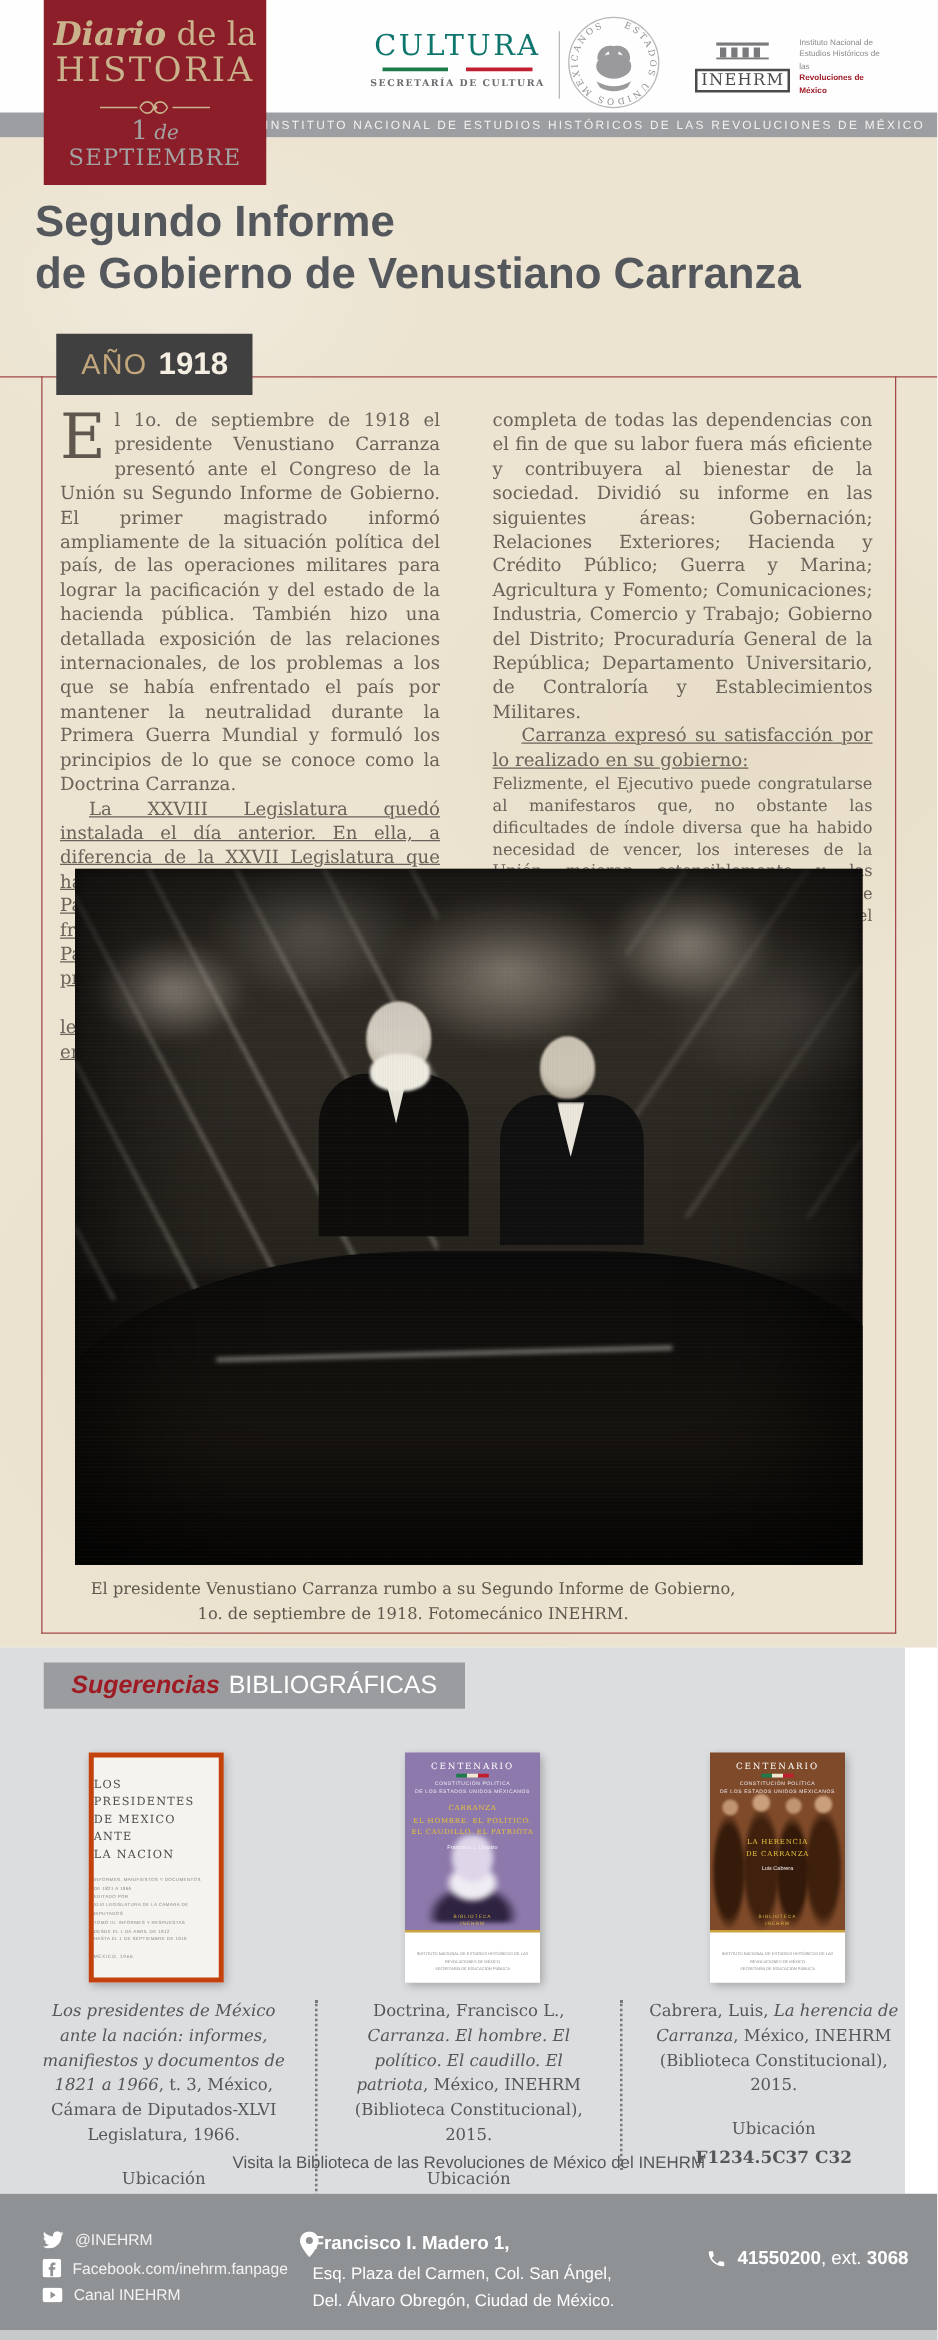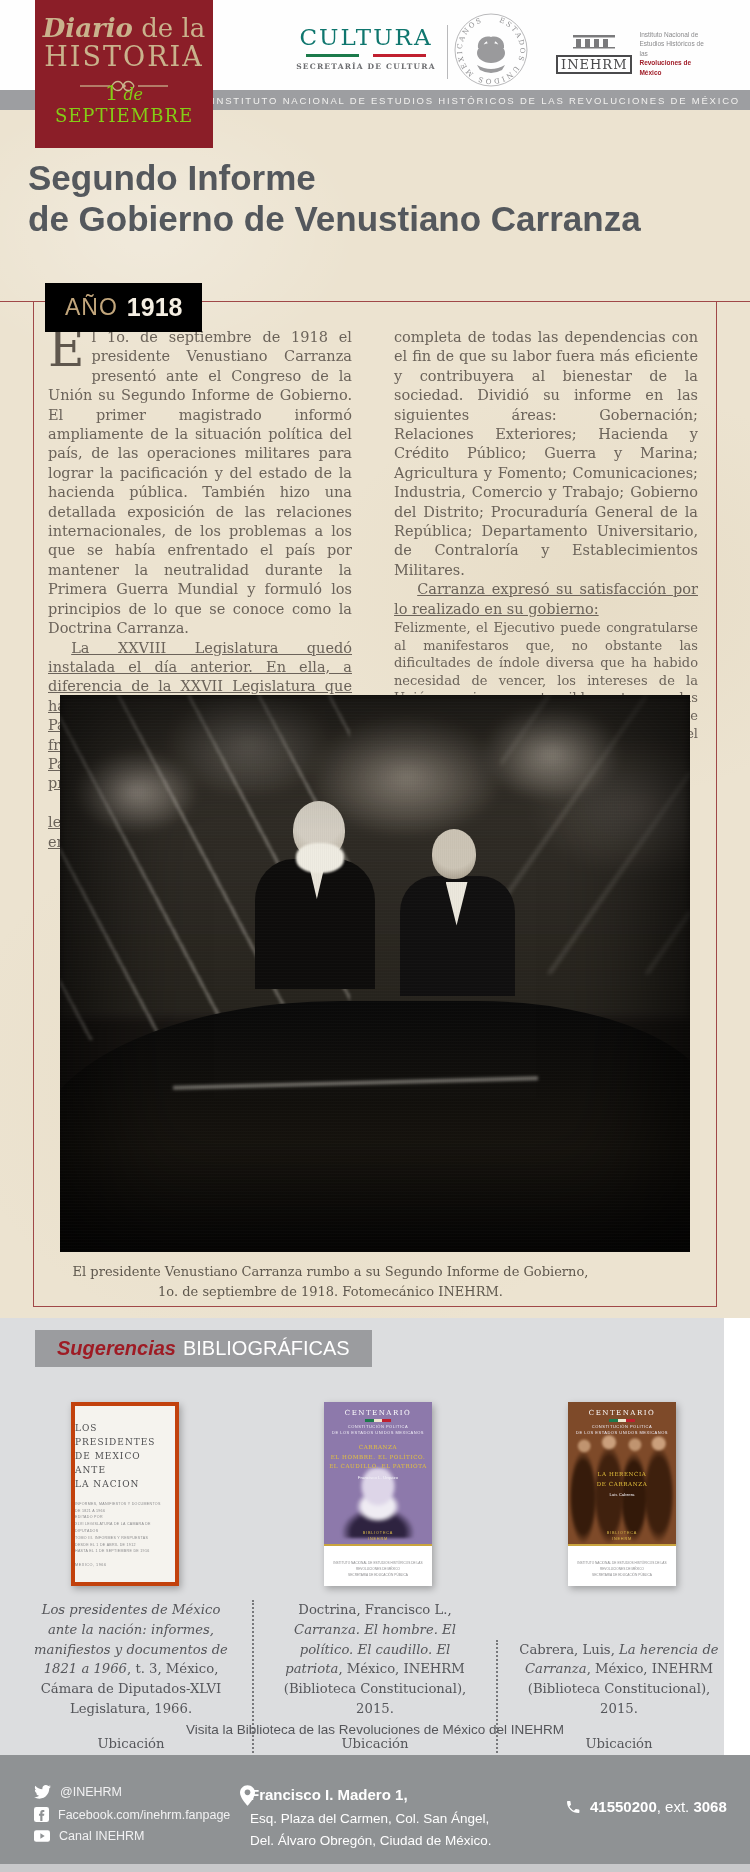--- a/index.html
+++ b/index.html
@@ -11,21 +11,21 @@
   #header-white{position:absolute;left:0;top:0;width:750px;height:90px;background:#fefefe;}
   #gray-bar{position:absolute;left:0;top:90px;width:750px;height:20px;background:#9d9ea1;
             display:flex;align-items:center;justify-content:flex-end;padding-right:10px;box-sizing:border-box;}
   #gray-bar span{font-size:9.5px;letter-spacing:1.8px;color:#f2f1ef;white-space:nowrap;}
 
   #brand-box{position:absolute;left:35px;top:0;width:178px;height:148px;background:#8b1e28;z-index:5;text-align:center;}
   .brand-l1{margin-top:15px;font-family:"DejaVu Serif",serif;font-size:26px;color:#c9b28c;line-height:1.05;}
   .brand-l1 .it{font-style:italic;font-weight:bold;}
   .brand-l2{font-family:"DejaVu Serif",serif;font-size:27px;letter-spacing:2px;color:#c9b28c;line-height:1.1;}
   .flourish{margin-top:7px;}
-  .brand-date{position:absolute;left:0;right:0;bottom:22px;font-family:"DejaVu Serif",serif;color:#84cc16;}
+  .brand-date{position:absolute;left:0;right:0;bottom:11px;font-family:"DejaVu Serif",serif;color:#a3a3a3;}
   .brand-date .n{font-size:21px;}
   .brand-date .de{font-size:16px;font-style:italic;}
   .brand-date .m{font-size:18px;letter-spacing:1px;}
 
   #cultura{position:absolute;left:296px;top:24px;width:140px;text-align:center;}
   #cultura .cname{font-family:"DejaVu Serif",serif;font-size:23px;letter-spacing:2px;color:#0f766e;}
   #cultura .cbar{height:3px;margin:4px 10px 5px 10px;
      background:linear-gradient(90deg,#1c7a4b 0 44%,transparent 44% 56%,#c01f2f 56% 100%);}
   #cultura .csub{font-family:"DejaVu Serif",serif;font-size:7.5px;font-weight:bold;letter-spacing:1.2px;color:#6c6d70;}
   #logo-divider{position:absolute;left:447px;top:25px;width:1px;height:54px;background:#b9b9bb;}
@@ -39,22 +39,22 @@
 
   
   #beige{position:absolute;left:0;top:110px;width:750px;height:1208px;background:#ece3d0;
      background-image:radial-gradient(300px 200px at 20% 10%,rgba(255,255,255,.25),transparent 70%),
                       radial-gradient(400px 300px at 80% 40%,rgba(193,172,130,.12),transparent 70%),
                       radial-gradient(500px 400px at 40% 80%,rgba(193,172,130,.10),transparent 70%);}
   #page-title{position:absolute;left:28px;top:158px;font-size:35px;font-weight:bold;color:#54585d;line-height:1.17;z-index:3;}
   #top-rule{position:absolute;left:0;top:301px;width:750px;height:1px;background:#a04848;z-index:1;}
   #frame{position:absolute;left:33px;top:301px;width:682px;height:1005px;border:1px solid #a04848;
          border-top:none;z-index:1;}
-  #year-badge{position:absolute;left:45px;top:267px;height:49px;background:#000000;z-index:4;
-      display:flex;align-items:center;padding:0 20px;margin-top:16px;}
+  #year-badge{position:absolute;left:45px;top:267px;height:49px;background:#404040;z-index:4;
+      display:flex;align-items:center;padding:0 20px;}
   #year-badge .lbl{font-size:23px;color:#c2a67c;letter-spacing:1px;margin-right:9px;}
   #year-badge .yr{font-size:25px;color:#f5efe3;font-weight:bold;}
 
   #article{position:absolute;left:48px;top:328px;width:650px;display:flex;gap:42px;z-index:2;}
   .col{flex:1;font-family:"DejaVu Serif",serif;font-size:14.5px;line-height:19.4px;color:#6b635a;text-align:justify;}
   .col p{margin:0;}
   .col p.ind{text-indent:1.6em;text-decoration:underline;}
   .dropcap{float:left;font-size:50px;line-height:38px;padding:2px 7px 0 0;color:#5f574d;}
   .bquote{margin:13px 0 0 26px;font-size:13px;line-height:17.6px;}
 
@@ -133,21 +133,21 @@
        radial-gradient(20px 64px at 38% 58%,#3a1d0c 0 60%,transparent 78%),
        radial-gradient(18px 58px at 61% 60%,#2b1406 0 60%,transparent 78%),
        radial-gradient(20px 62px at 84% 58%,#381c0b 0 60%,transparent 78%);}
   .cv-badge{position:absolute;left:0;right:0;bottom:24%;font-size:3.8px;letter-spacing:.8px;
       color:#d9b84a;line-height:1.6;}
   .cv-goldline{position:absolute;left:0;right:0;bottom:22%;height:1.5px;background:#c9a43e;}
   .cv-bottom{position:absolute;left:4px;right:4px;bottom:4%;font-size:3.2px;line-height:1.8;color:#8b8b8d;}
   .z2{position:relative;z-index:2;}
   #cover-3 .cv-title{margin-top:34px;}
 
-  #cites{position:absolute;left:10px;top:282px;width:730px;display:flex;align-items:flex-end;}
+  #cites{position:absolute;left:10px;top:282px;width:730px;display:flex;align-items:flex-start;}
   .cite-col{flex:1;padding:0 15px;text-align:center;font-family:"DejaVu Serif",serif;
       font-size:13.2px;line-height:1.5;color:#55565a;}
   .cite-col + .cite-col{border-left:2px dotted #77787b;}
   .cite-col .ti{font-style:italic;}
   .ubic{margin-top:15px;font-size:13.2px;}
   .call{margin-top:2px;font-weight:bold;font-size:13.5px;}
   #visit{position:absolute;left:0;top:404px;width:750px;text-align:center;font-size:13.5px;color:#55565a;}
 
   
   #footer{position:absolute;left:0;top:1755px;width:750px;height:117px;background:#8f9294;}

